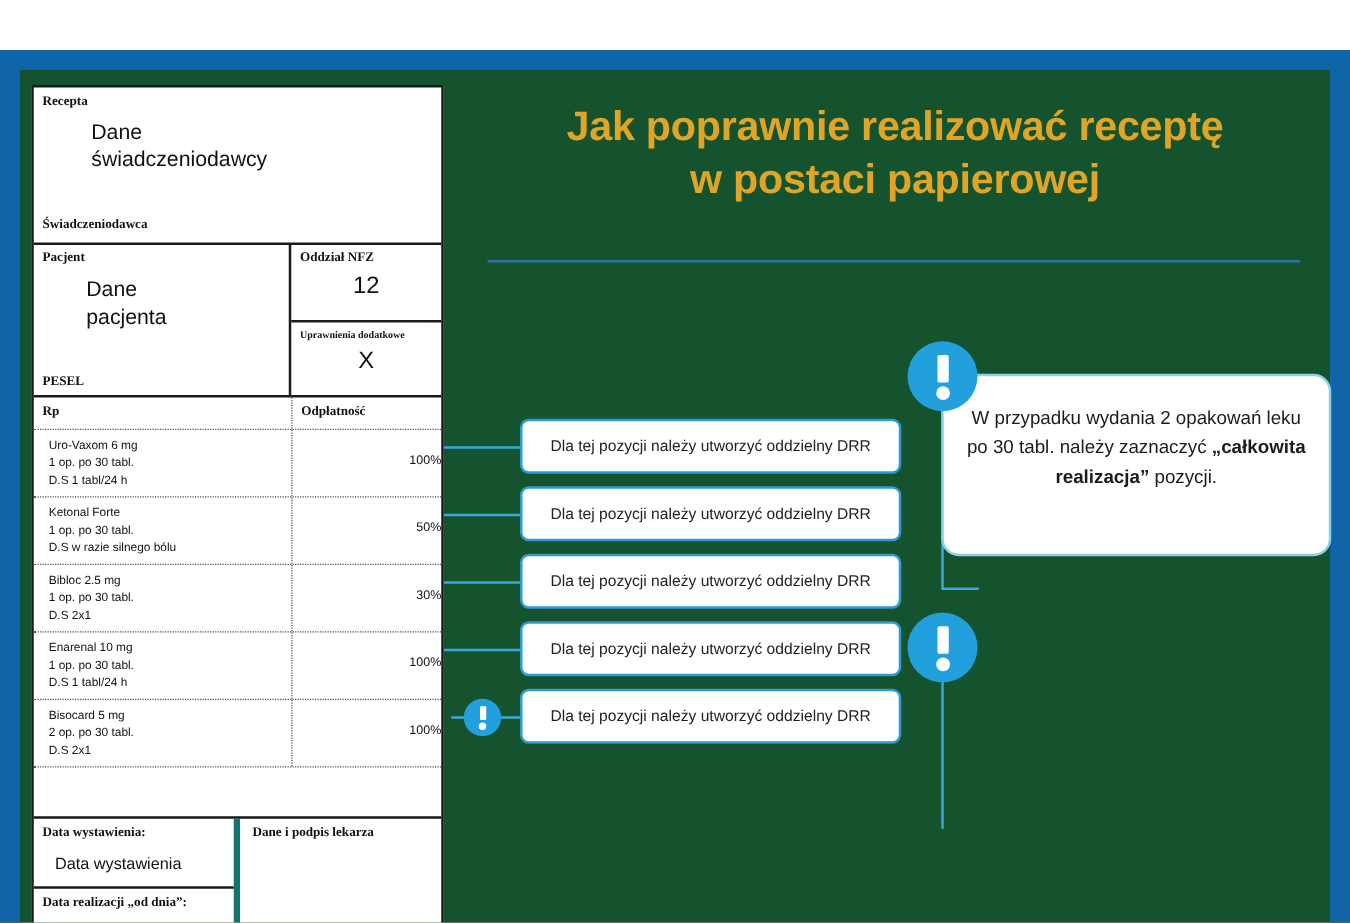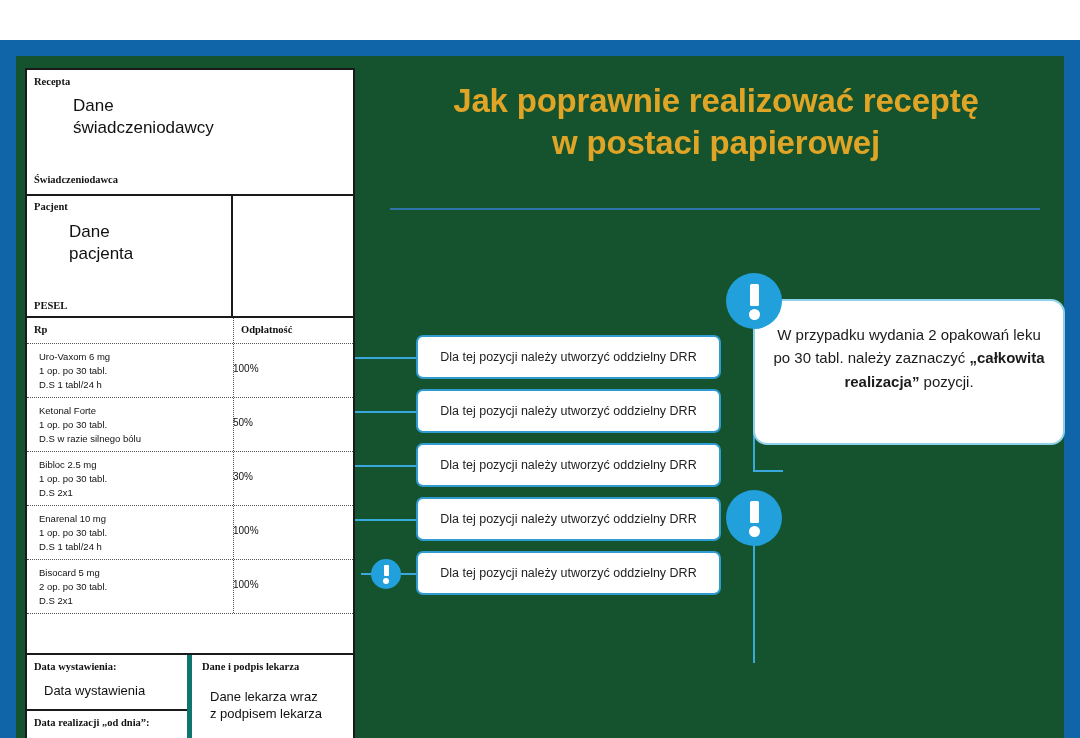--- a/index.html
+++ b/index.html
@@ -134,21 +134,21 @@
     position: absolute; left: 206px; top: 0; bottom: 0;
     border-left: 1px dotted #555;
   }
   .rx-drug {
     position: absolute; left: 12px; top: 6px;
     font-size: 9.5px; line-height: 1.45; color: #111;
     font-family: "Liberation Sans", sans-serif;
   }
   .rx-pay {
     position: absolute; left: 206px; right: 0; top: 19px;
-    text-align: left;
+    text-align: right;
     font-size: 10px; color: #111;
     font-family: "Liberation Sans", sans-serif;
   }
   #rx-blank {
     position: absolute; left: 0; top: 560px; right: 0; height: 25px;
     border-bottom: 2px solid #1a1a1a; box-sizing: border-box;
   }
 
   
   #rx-footer {
@@ -327,20 +327,30 @@
 
     <div id="blk-patient">
       <div id="patient-left">
         <div id="lbl-pacjent" class="rx-label">Pacjent</div>
         <div id="patient-data">
           <div class="rx-hand">Dane</div>
           <div class="rx-hand">pacjenta</div>
         </div>
         <div id="lbl-pesel" class="rx-label">PESEL</div>
       </div>
+      <div id="patient-right">
+        <div id="nfz-cell">
+          <div id="lbl-oddzial" class="rx-label">Oddział NFZ</div>
+          <div id="nfz-value">12</div>
+        </div>
+        <div id="upr-cell">
+          <div id="lbl-uprawnienia" class="rx-label-sm">Uprawnienia dodatkowe</div>
+          <div id="upr-value">X</div>
+        </div>
+      </div>
     </div>
 
     <div id="rx-thead">
       <div class="col-split"></div>
       <div id="lbl-rp" class="rx-label">Rp</div>
       <div id="lbl-odplatnosc" class="rx-label">Odpłatność</div>
     </div>
 
     <div id="rx-items">
       <div class="rx-row">
@@ -395,24 +405,20 @@
     <div id="rx-footer">
       <div id="foot-left">
         <div id="foot-issue">
           <div id="lbl-data-wyst" class="rx-label">Data wystawienia:</div>
           <div id="val-data-wyst" class="rx-hand-sm">Data wystawienia</div>
         </div>
         <div id="lbl-data-real" class="rx-label">Data realizacji „od dnia”:</div>
       </div>
       <div id="foot-right">
         <div id="lbl-dane-podpis" class="rx-label">Dane i podpis lekarza</div>
-        <div id="val-doctor">
-          <div class="rx-hand-sm">Dane lekarza wraz</div>
-          <div class="rx-hand-sm">z podpisem lekarza</div>
-        </div>
         <div id="lbl-podmiot" class="rx-label-sm">Dane podmiotu drukującego</div>
       </div>
     </div>
   </div>
 
   <div id="title-wrap">
     <div id="title-text" style="color: rgb(224, 165, 38);">
       <div>Jak poprawnie realizować receptę</div>
       <div>w postaci papierowej</div>
     </div>

